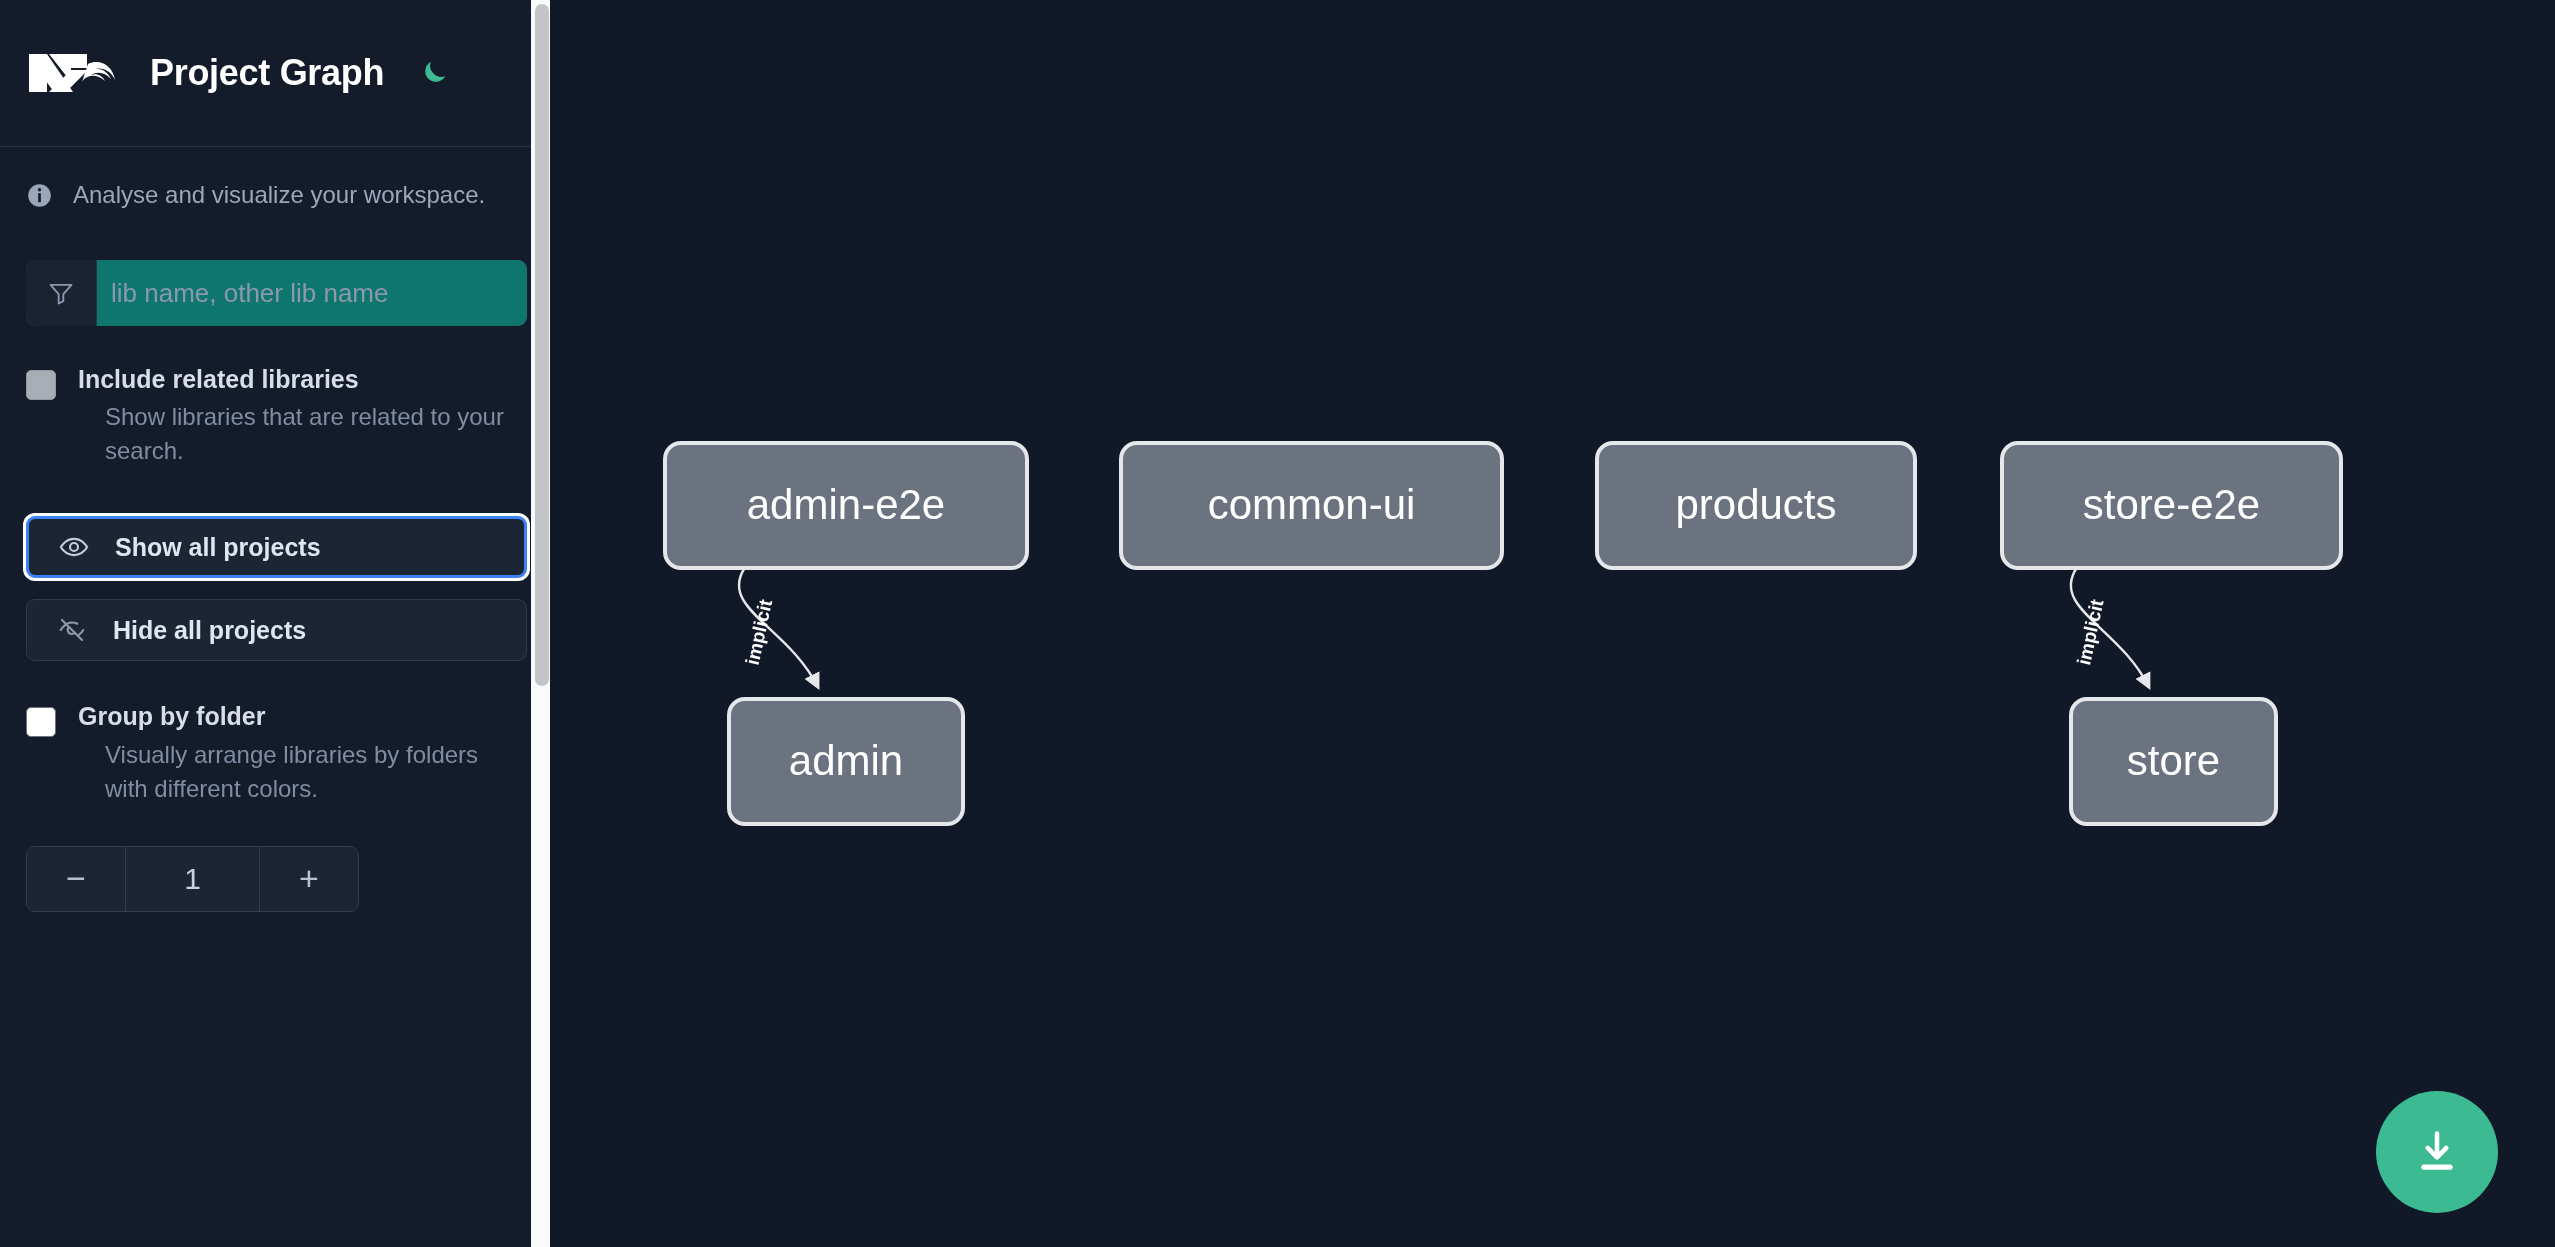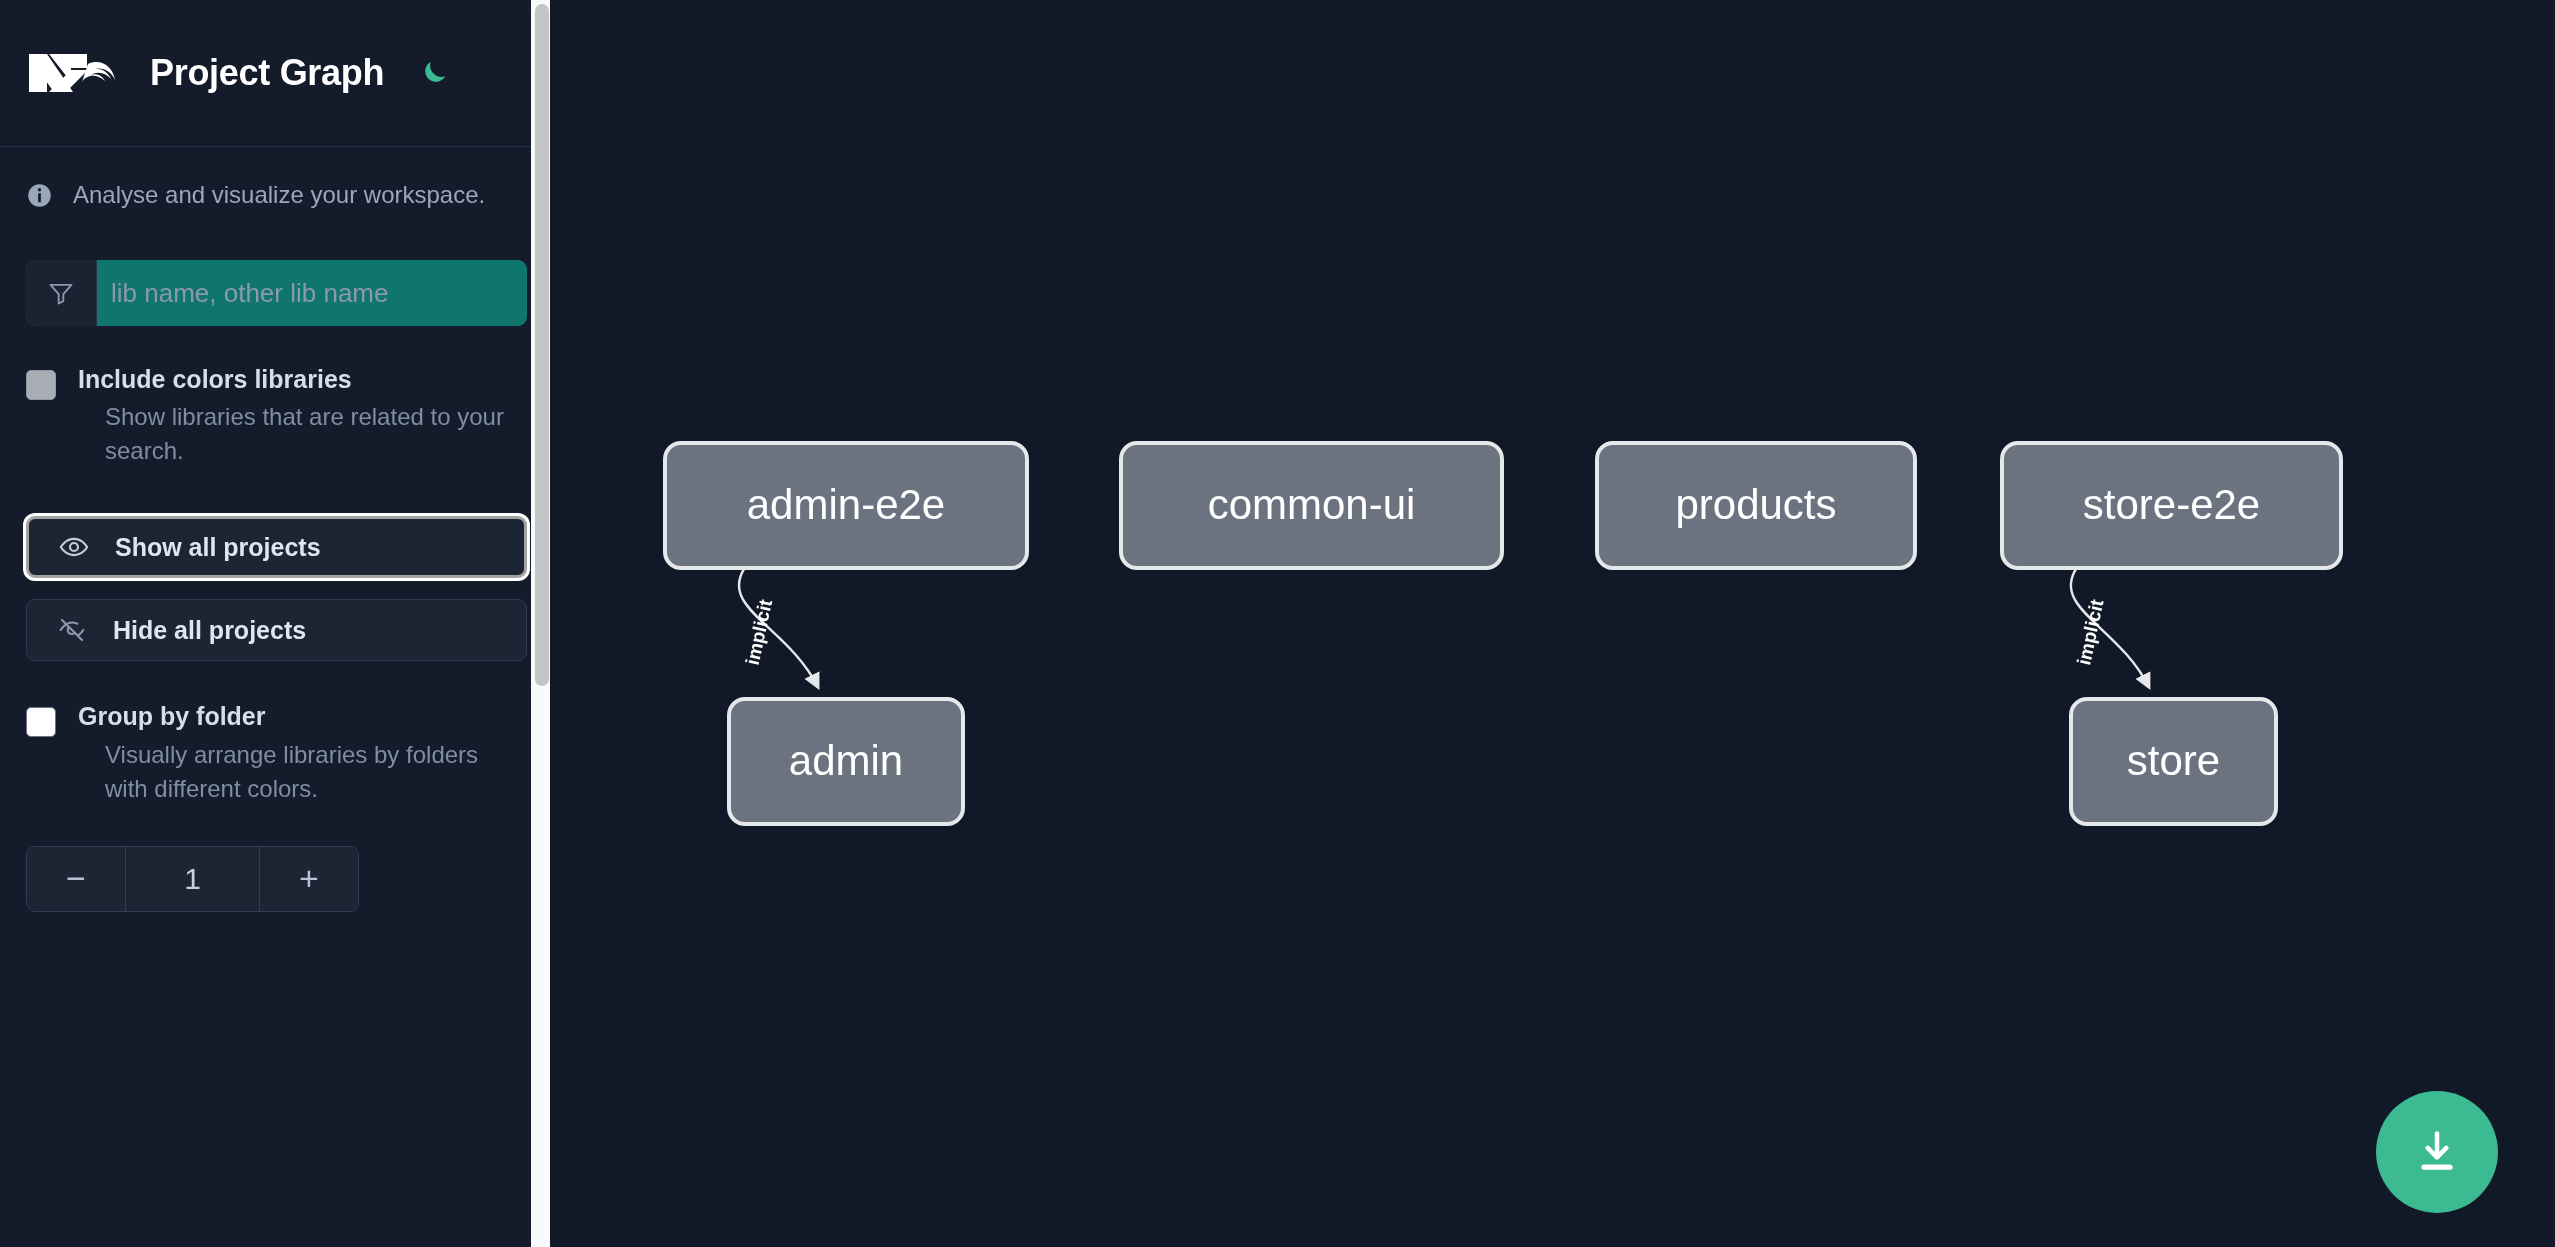--- a/index.html
+++ b/index.html
@@ -102,21 +102,21 @@
     display: flex; align-items: center;
     height: 62px; width: 100%;
     background: #1c2534;
     border: 1px solid #303b50;
     border-radius: 9px;
     padding-left: 26px;
     cursor: pointer;
     color: #e2e8f0;
   }
   .act-btn.focused {
-    border: 3px solid #a3a3a3;
+    border: 3px solid #3b82f6;
     box-shadow: 0 0 0 3px #ffffff;
   }
   .act-btn .btn-ico {
     width: 38px; height: 38px; flex: 0 0 38px;
     display: flex; align-items: center; justify-content: center;
   }
   .act-btn .btn-label {
     margin-left: 22px; font-size: 25px; font-weight: 700; color: #dfe6f0;
     white-space: nowrap;
   }
@@ -235,21 +235,21 @@
           <svg viewBox="0 0 24 24" width="28" height="28">
             <path d="M3 5h18l-7 8v6l-4 2v-8z" fill="none" stroke="#8b98ad" stroke-width="1.6" stroke-linejoin="round"></path>
           </svg>
         </span>
         <input class="search-input" type="text" placeholder="lib name, other lib name" style="">
       </div>
 
       <div class="cb-row">
         <span class="cb-box gray"></span>
         <span class="cb-text">
-          <div class="cb-label">Include colors libraries</div>
+          <div class="cb-label">Include related libraries</div>
           <div class="cb-desc">Show libraries that are related to your search.</div>
         </span>
       </div>
 
       <div class="btn-stack">
         <button class="act-btn focused">
           <span class="btn-ico">
             <svg viewBox="0 0 24 24" width="30" height="30">
               <path d="M1.5 12S5 5.5 12 5.5 22.5 12 22.5 12 19 18.5 12 18.5 1.5 12 1.5 12z" fill="none" stroke="#c3cddb" stroke-width="1.7"></path>
               <circle cx="12" cy="12" r="3.2" fill="none" stroke="#c3cddb" stroke-width="1.7"></circle>

